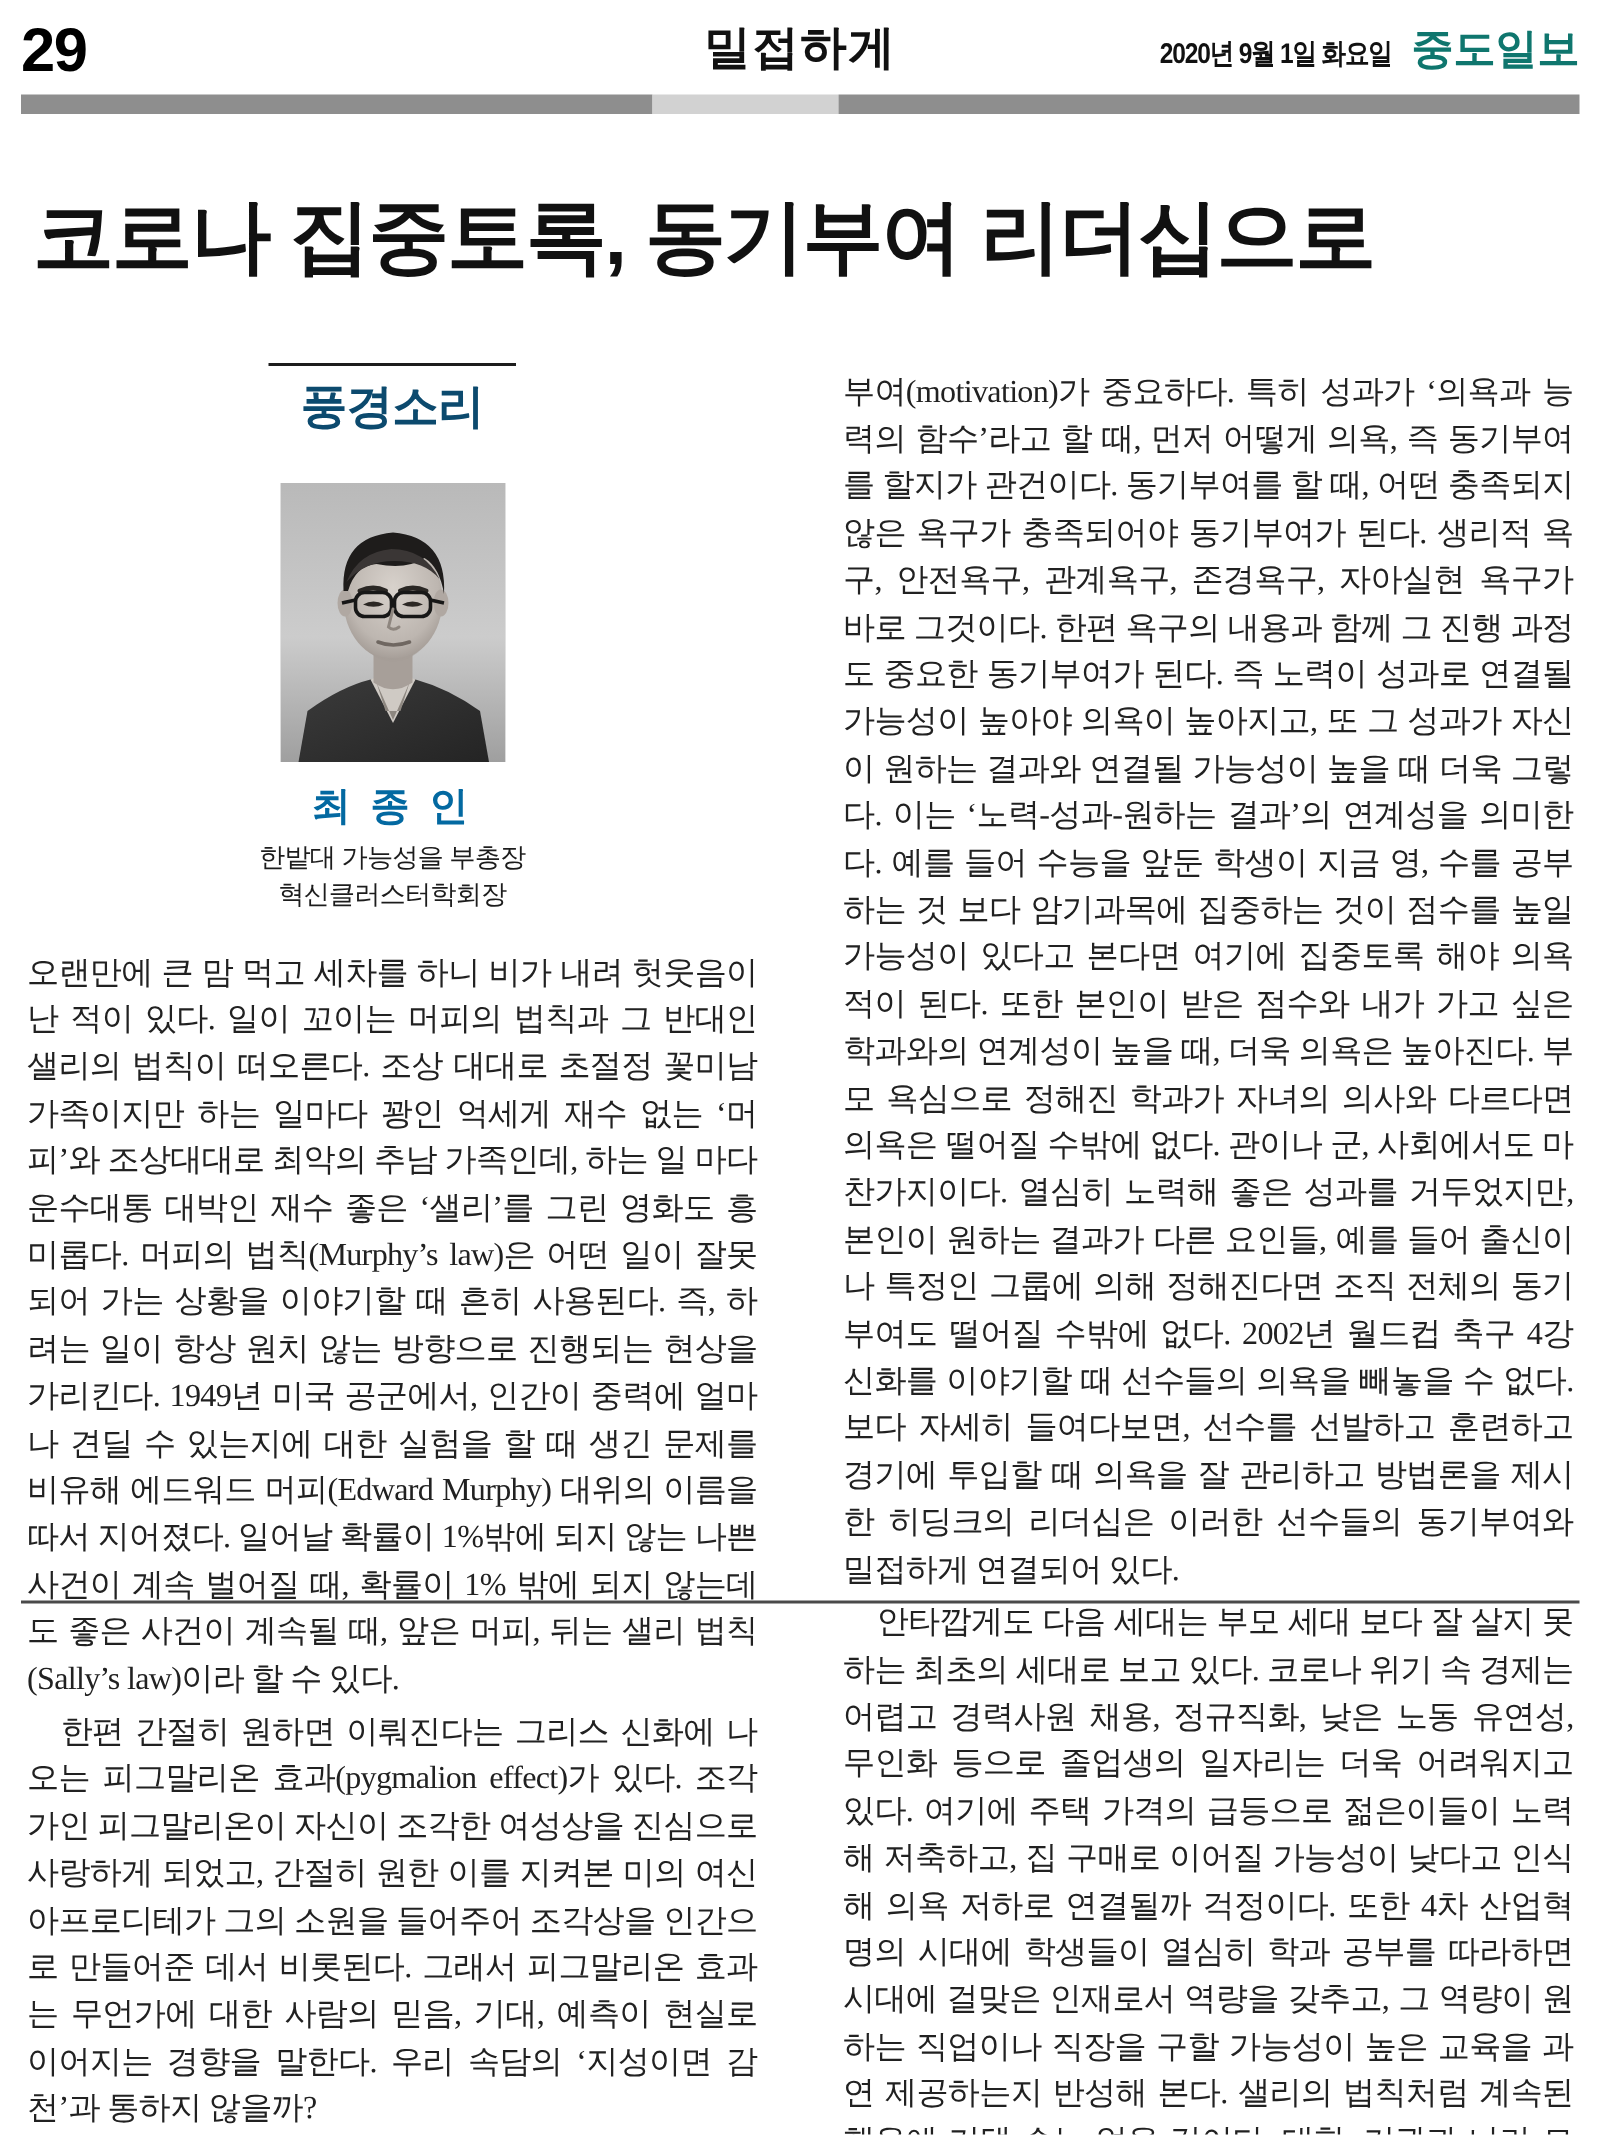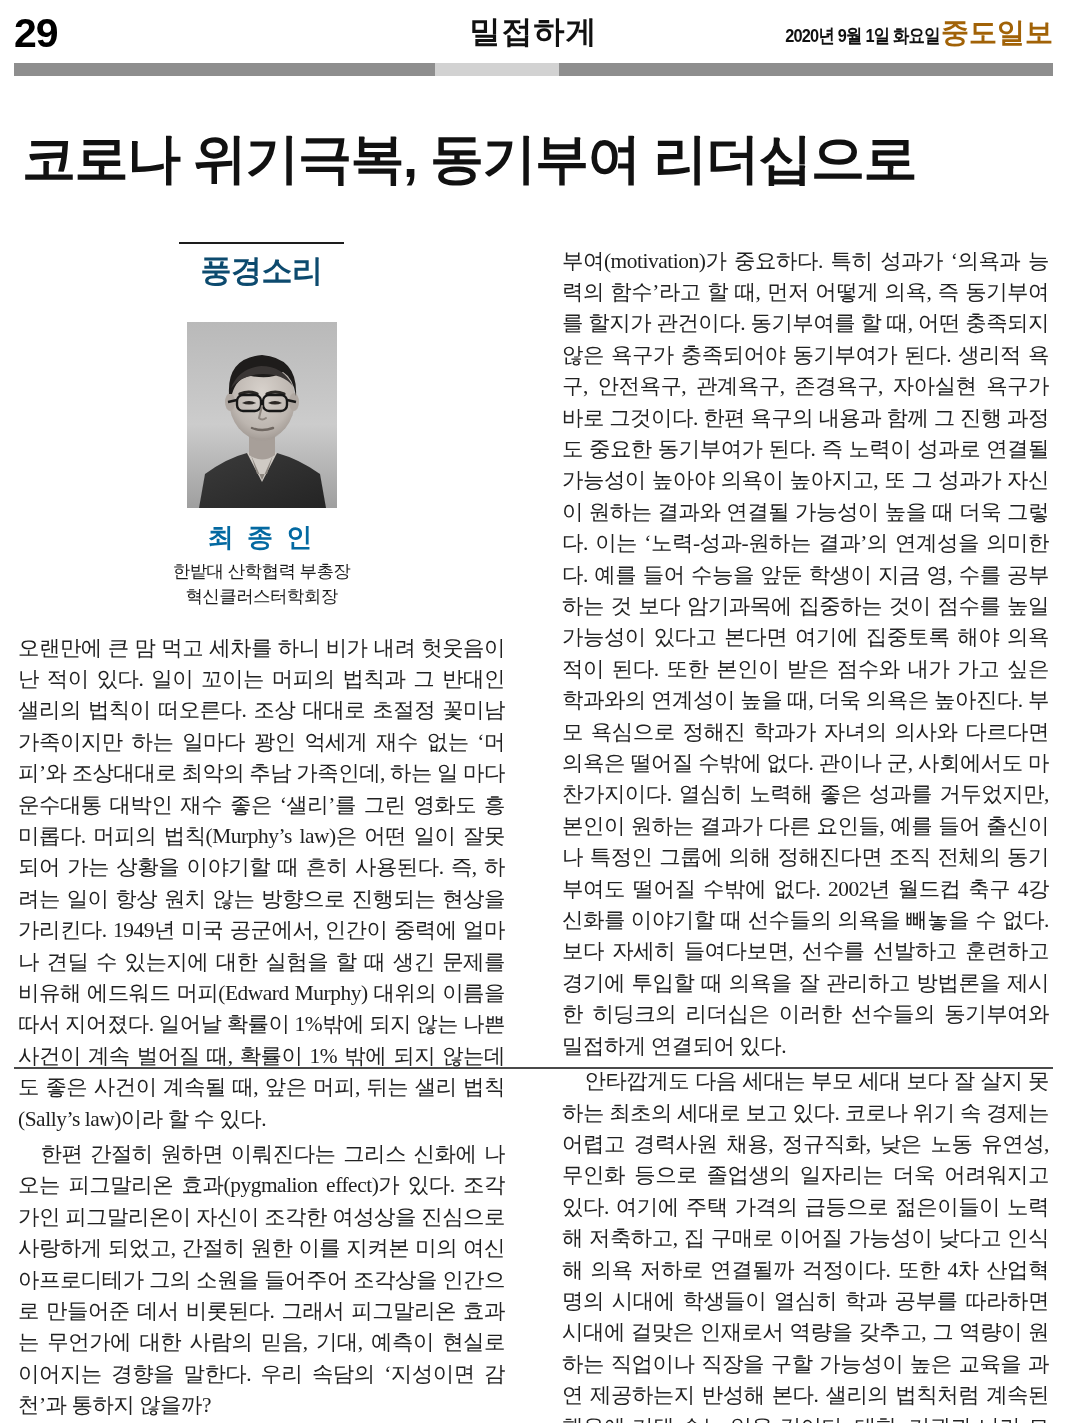--- a/index.html
+++ b/index.html
@@ -48,38 +48,38 @@
     font-family: "Liberation Sans", "DejaVu Sans", sans-serif;
     font-size: 31px;
     font-weight: 700;
     letter-spacing: 1px;
     color: #111;
     pointer-events: none;
   }
   .masthead-right {
     display: flex;
     align-items: baseline;
-    gap: 1px;
+    gap: 13px;
     padding-bottom: 4px;
   }
   .issue-date {
     font-family: "Liberation Sans", "DejaVu Sans", sans-serif;
     font-size: 19px;
     font-weight: 700;
     letter-spacing: -0.9px;
     color: #111;
     transform: scaleX(0.86);
     transform-origin: right bottom;
   }
   .paper-title {
     font-family: "Liberation Sans", "DejaVu Sans", sans-serif;
     font-size: 28px;
     font-weight: 700;
     letter-spacing: 0px;
-    color: #a16207;
+    color: #0f766e;
   }
 
   
   .rule-bar {
     margin-top: 7px;
     height: 13px;
     display: flex;
     width: 100%;
   }
   .rule-seg-dark { background: #8e8e8e; }
@@ -192,21 +192,21 @@
       <div class="paper-title">중도일보</div>
     </div>
   </div>
 
   <div class="rule-bar">
     <div class="rule-seg-dark seg-a"></div>
     <div class="rule-seg-light seg-b"></div>
     <div class="rule-seg-dark seg-c"></div>
   </div>
 
-  <h1 class="headline">코로나 위기극복, 동기부여 리더십으로</h1>
+  <h1 class="headline">코로나 집중토록, 동기부여 리더십으로</h1>
 
   <div class="columns">
 
     <div class="col">
 
       <div class="byline-block">
         <div class="byline-rule"></div>
         <div class="column-name">풍경소리</div>
 
         <div class="portrait">
@@ -260,21 +260,21 @@
 
             <path d="M75 84 L72 96 Q75 99 79 96" stroke="#8e867f" stroke-width="2" fill="none" stroke-linecap="round"></path>
 
             <path d="M65 106 Q75 110 86 106" stroke="#6f6761" stroke-width="2.4" fill="none" stroke-linecap="round"></path>
 
             <path d="M58 112 Q75 122 93 112 Q75 126 58 112 Z" fill="#a59d97" opacity="0.5"></path>
           </svg>
         </div>
 
         <div class="author-name">최 종 인</div>
-        <div class="author-affil">한밭대 산학협력 부총장</div>
+        <div class="author-affil">한밭대 가능성을 부총장</div>
         <div class="author-affil">혁신클러스터학회장</div>
       </div>
 
       <div class="body-text">
         <p class="first">오랜만에 큰 맘 먹고 세차를 하니 비가 내려 헛웃음이 난 적이 있다. 일이 꼬이는 머피의 법칙과 그 반대인 샐리의 법칙이 떠오른다. 조상 대대로 초절정 꽃미남 가족이지만 하는 일마다 꽝인 억세게 재수 없는 ‘머피’와 조상대대로 최악의 추남 가족인데, 하는 일 마다 운수대통 대박인 재수 좋은 ‘샐리’를 그린 영화도 흥미롭다. 머피의 법칙(Murphy’s law)은 어떤 일이 잘못되어 가는 상황을 이야기할 때 흔히 사용된다. 즉, 하려는 일이 항상 원치 않는 방향으로 진행되는 현상을 가리킨다. 1949년 미국 공군에서, 인간이 중력에 얼마나 견딜 수 있는지에 대한 실험을 할 때 생긴 문제를 비유해 에드워드 머피(Edward Murphy) 대위의 이름을 따서 지어졌다. 일어날 확률이 1%밖에 되지 않는 나쁜 사건이 계속 벌어질 때, 확률이 1% 밖에 되지 않는데도 좋은 사건이 계속될 때, 앞은 머피, 뒤는 샐리 법칙(Sally’s law)이라 할 수 있다.</p>
         <p>한편 간절히 원하면 이뤄진다는 그리스 신화에 나오는 피그말리온 효과(pygmalion effect)가 있다. 조각가인 피그말리온이 자신이 조각한 여성상을 진심으로 사랑하게 되었고, 간절히 원한 이를 지켜본 미의 여신 아프로디테가 그의 소원을 들어주어 조각상을 인간으로 만들어준 데서 비롯된다. 그래서 피그말리온 효과는 무언가에 대한 사람의 믿음, 기대, 예측이 현실로 이어지는 경향을 말한다. 우리 속담의 ‘지성이면 감천’과 통하지 않을까?</p>
         <p>위기 속 조직 내 성과를 달성하려면 구성원 개개인의 동기</p>
       </div>
     </div>
 

